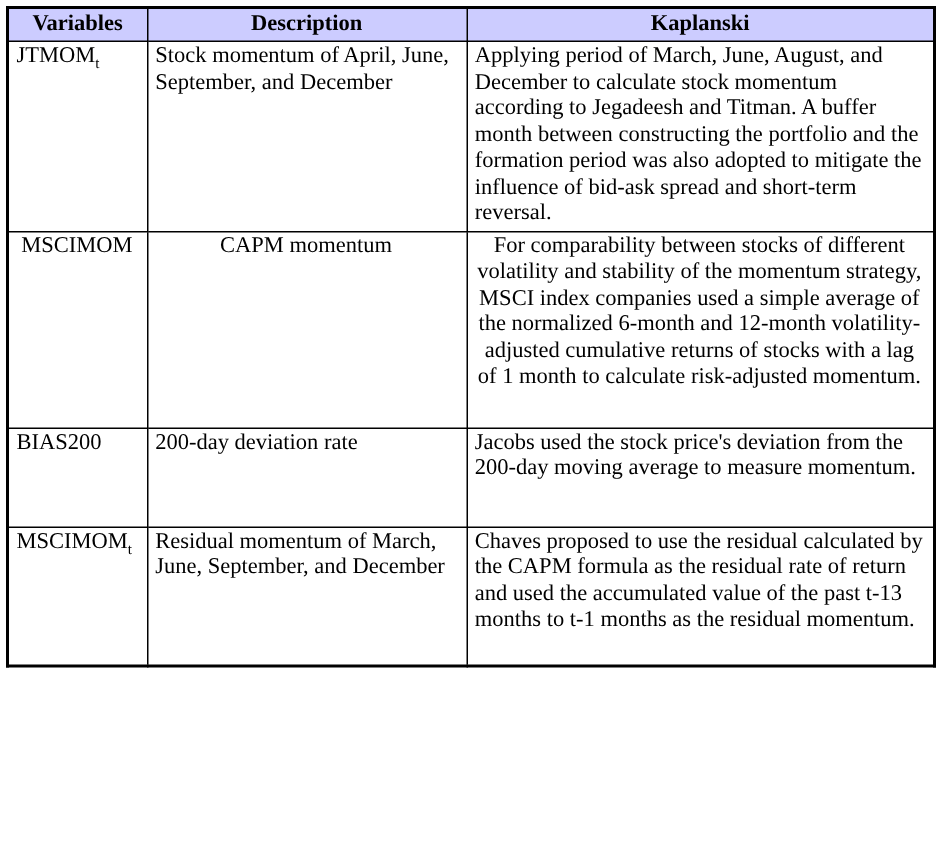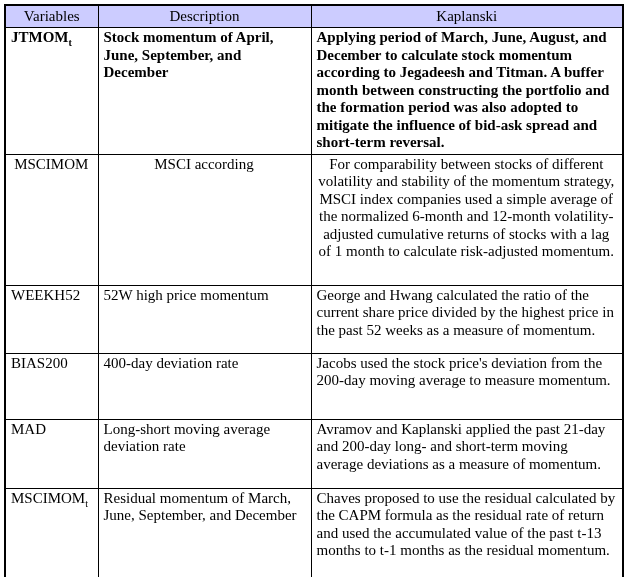--- a/index.html
+++ b/index.html
@@ -19,38 +19,38 @@
     border-collapse: collapse;
     table-layout: fixed;
     width: 618px;
     border: 2px solid #000000;
   }
   table.vars-table col.c-var  { width: 93px; }
   table.vars-table col.c-desc { width: 213px; }
   table.vars-table col.c-ref  { width: 312px; }
   table.vars-table th {
     background: #ccccff;
-    font-weight: normal;
+    font-weight: bold;
     font-size: 15px;
     line-height: 18px;
     text-align: center;
     border: 1px solid #000000;
     padding: 1px 2px 2px 2px;
     height: 18px;
     margin-top: 48px;
   }
   table.vars-table td {
     border: 1px solid #000000;
     vertical-align: top;
     font-size: 15px;
     line-height: 17.5px;
     padding: 1px 6px 2px 5px;
     overflow: hidden;
   }
-  tr.r0 td { height: 120px; font-weight: bold; }
+  tr.r0 td { height: 120px; }
   tr.r1 td { height: 127px; text-align: center; }
   tr.r2 td { height: 64px; }
   tr.r3 td { height: 62px; }
   tr.r4 td { height: 65px; }
   tr.r5 td { height: 88px; }
   td sub {
     font-size: 10px;
     line-height: 0;
   }
 </style>
@@ -72,37 +72,27 @@
       </tr>
     </thead>
     <tbody>
       <tr class="r0">
         <td><span>JTMOM</span><sub>t</sub></td>
         <td>Stock momentum of April, June, September, and December</td>
         <td>Applying period of March, June, August, and December to calculate stock momentum according to Jegadeesh and Titman. A buffer month between constructing the portfolio and the formation period was also adopted to mitigate the influence of bid-ask spread and short-term reversal.</td>
       </tr>
       <tr class="r1">
         <td><span>MSCIMOM</span><sub></sub></td>
-        <td>MSCI according</td>
+        <td>CAPM momentum</td>
         <td>For comparability between stocks of different volatility and stability of the momentum strategy, MSCI index companies used a simple average of the normalized 6-month and 12-month volatility-adjusted cumulative returns of stocks with a lag of 1 month to calculate risk-adjusted momentum.</td>
-      </tr>
-      <tr class="r2">
-        <td><span>WEEKH52</span><sub></sub></td>
-        <td>52W high price momentum</td>
-        <td>George and Hwang calculated the ratio of the current share price divided by the highest price in the past 52 weeks as a measure of momentum.</td>
       </tr>
       <tr class="r3">
         <td><span>BIAS200</span><sub></sub></td>
-        <td>400-day deviation rate</td>
+        <td>200-day deviation rate</td>
         <td>Jacobs used the stock price's deviation from the 200-day moving average to measure momentum.</td>
-      </tr>
-      <tr class="r4">
-        <td><span>MAD</span><sub></sub></td>
-        <td>Long-short moving average deviation rate</td>
-        <td>Avramov and Kaplanski applied the past 21-day and 200-day long- and short-term moving average deviations as a measure of momentum.</td>
       </tr>
       <tr class="r5">
         <td><span>MSCIMOM</span><sub>t</sub></td>
         <td>Residual momentum of March, June, September, and December</td>
         <td>Chaves proposed to use the residual calculated by the CAPM formula as the residual rate of return and used the accumulated value of the past t-13 months to t-1 months as the residual momentum.</td>
       </tr>
     </tbody>
   </table>
 </div>
 

